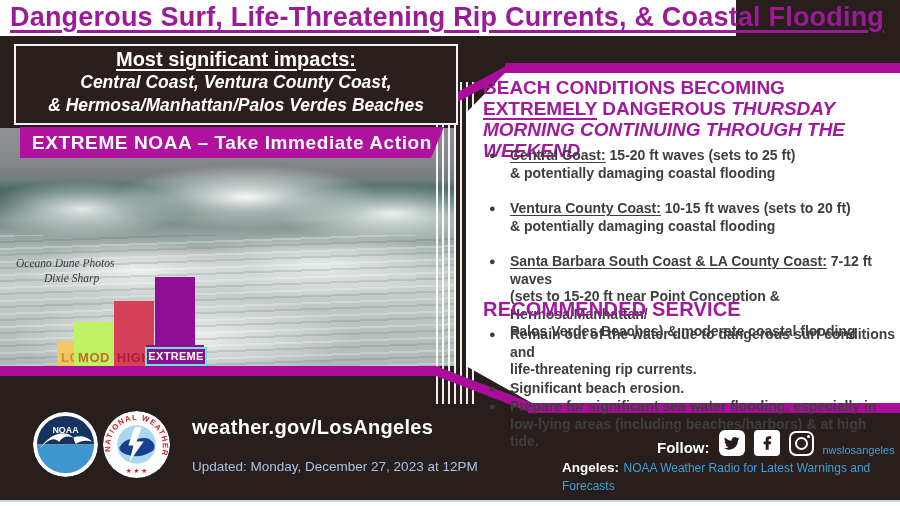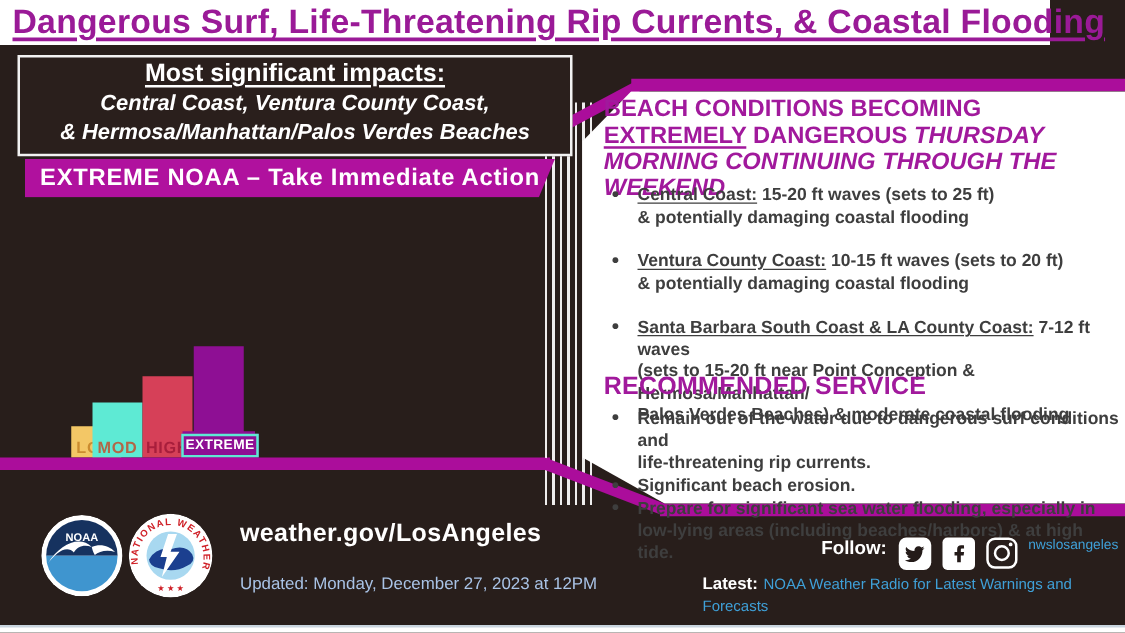--- a/index.html
+++ b/index.html
@@ -1,20 +1,20 @@
 <!DOCTYPE html>
 <html><head>
 <meta charset="utf-8">
 <style>
   html,body{margin:0;padding:0;background:#fff;}
   .page{position:relative;width:900px;height:506px;overflow:hidden;
         font-family:"Liberation Sans",sans-serif;background:#281e1b;}
 
   
-  .title-bar{position:absolute;left:0;top:0;width:840px;height:36px;background:#ffffff;}
+  .title-bar{position:absolute;left:0;top:0;width:736px;height:36px;background:#ffffff;}
   .title-bar h1{margin:0;padding:2px 0 0 10px;font-size:27px;font-weight:bold;color:#9a1a97;
         letter-spacing:.2px;white-space:nowrap;}
   .title-bar h1 span{text-decoration:underline;text-decoration-thickness:3px;text-underline-offset:4px;}
 
   
   .impacts{position:absolute;left:14px;top:44px;width:440px;height:75px;border:2px solid #f2f2f2;
         background:#2a1f1c;color:#fff;text-align:center;padding-top:2px;}
   .impacts .ih{font-size:20px;font-weight:bold;text-decoration:underline;text-underline-offset:3px;}
   .impacts .il{font-size:17.5px;font-weight:bold;font-style:italic;line-height:23px;}
 
@@ -88,21 +88,21 @@
   .act-list{left:487px;top:326px;width:410px;}
   .act-list li{margin-bottom:1px;white-space:pre-line;}
 
   
   .logo{position:absolute;border-radius:50%;}
   .noaa{left:33px;top:412px;width:65px;height:65px;}
   .nws{left:103px;top:411px;width:67px;height:67px;}
   .site{position:absolute;left:192px;top:416px;color:#fff;font-weight:bold;font-size:20px;letter-spacing:.3px;}
   .office{position:absolute;left:193px;top:443px;color:#9a9a9a;font-weight:bold;font-size:11.5px;letter-spacing:.4px;}
   .updated{position:absolute;left:192px;top:459px;color:#a9c3e6;font-size:13.5px;}
-  .follow-row{position:absolute;left:657px;top:430px;display:flex;align-items:flex-start;gap:9px;}
+  .follow-row{position:absolute;left:657px;top:430px;display:flex;align-items:flex-end;gap:9px;}
   .follow-label{color:#fff;font-weight:bold;font-size:15px;}
   .icon-sq{width:26px;height:26px;background:#fff;border-radius:6px;display:flex;
       align-items:center;justify-content:center;}
   .icon-sq.fb{border-radius:4px;}
   .ig{width:21px;height:21px;border:2.5px solid #fff;border-radius:7px;position:relative;}
   .ig .lens{position:absolute;left:4px;top:4px;width:9px;height:9px;border:2.5px solid #fff;border-radius:50%;}
   .ig .dot{position:absolute;right:2px;top:2px;width:3px;height:3px;background:#fff;border-radius:50%;}
   .handle{color:#3fa0d8;font-size:11px;}
   .listen-row{position:absolute;left:562px;top:458px;}
   .listen-label{color:#fff;font-weight:bold;font-size:13.5px;}
@@ -112,25 +112,31 @@
 </style>
 </head>
 <body>
 
 <div class="page">
 
   <div class="title-bar">
     <h1><span>Dangerous Surf, Life-Threatening Rip Currents, &amp; Coastal Flooding</span></h1>
   </div>
 
+  <div class="photo">
+    <div class="credit">
+      <span class="c1">Oceano Dune Photos</span>
+      <span class="c2">Dixie Sharp</span>
+    </div>
+  </div>
 
   <div class="bar bar-low" style="background-color: rgb(243, 199, 102);">
     <span class="blab">LOW</span>
   </div>
-  <div class="bar bar-mod" style="background-color: #5eead4;">
+  <div class="bar bar-mod" style="background-color: #bef264;">
     <span class="blab">MOD</span>
   </div>
   <div class="bar bar-high" style="background-color: rgb(214, 64, 88);">
     <span class="blab">HIGH</span>
   </div>
   <div class="bar bar-ext-col" style="background-color: rgb(142, 15, 148);"></div>
   <div class="bar bar-ext-ped" style="background-color: rgb(142, 15, 148);"></div>
   <div class="ext-label" style="background-color: rgb(142, 15, 148);">EXTREME</div>
 
   <div class="photo-strip"></div>
@@ -218,18 +224,18 @@
       </svg>
     </span>
     <span class="ig">
       <span class="lens"></span>
       <span class="dot"></span>
     </span>
     <span class="handle">nwslosangeles</span>
   </div>
 
   <div class="listen-row">
-    <span class="listen-label">Latest:</span>
+    <span class="listen-label">Angeles:</span>
     <span class="listen-text">NOAA Weather Radio for Latest Warnings and Forecasts</span>
   </div>
 
   <div class="bottom-strip"></div>
 </div>
 
 </body></html>

